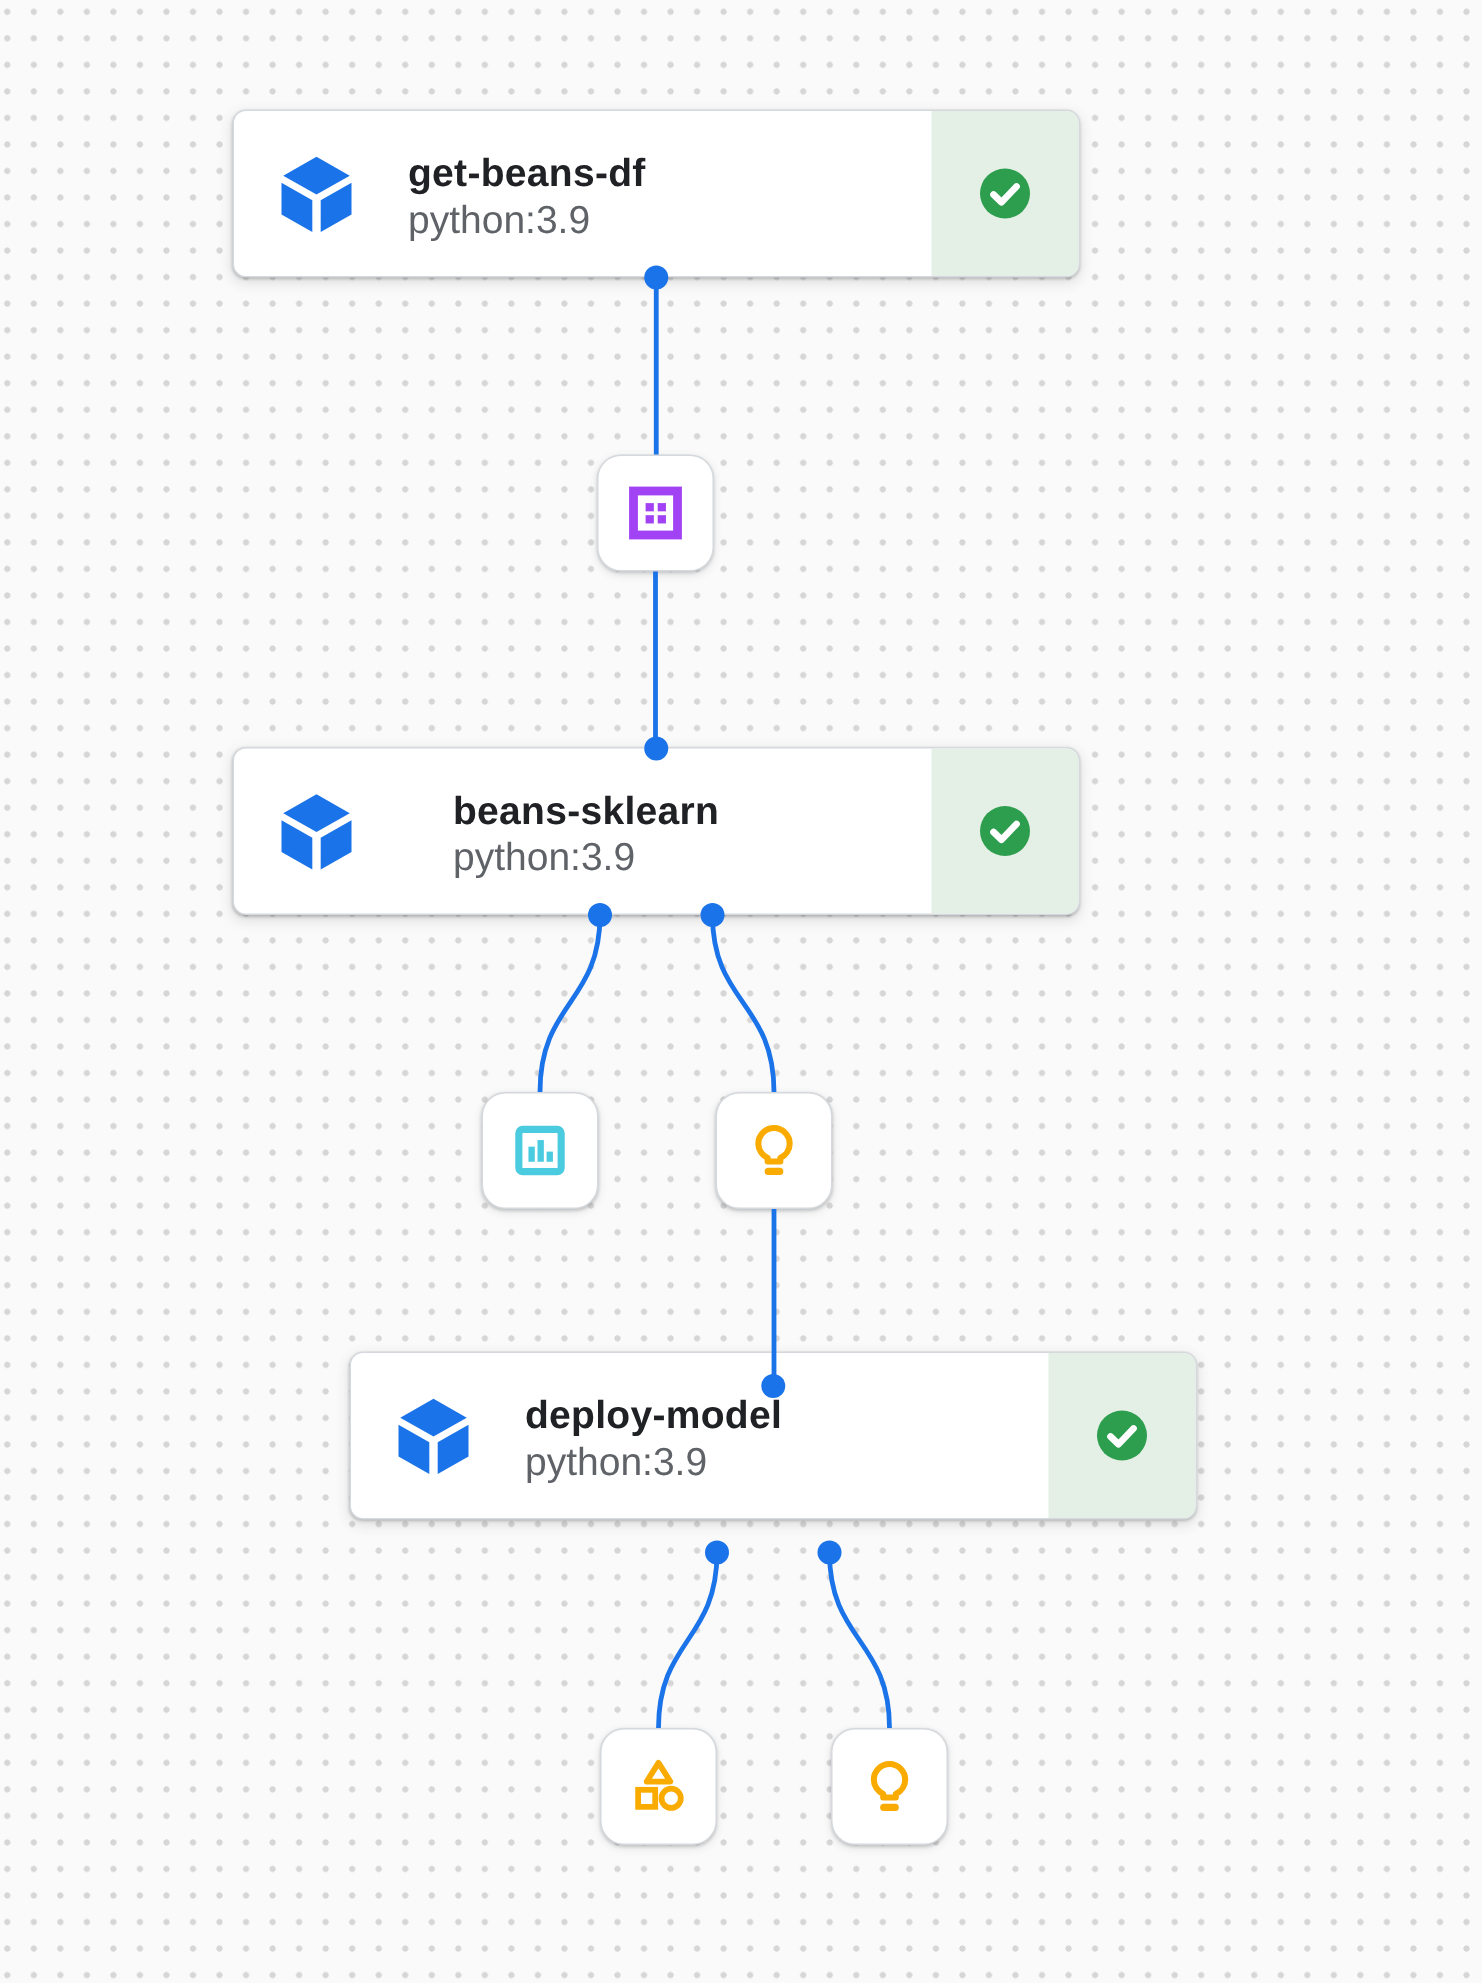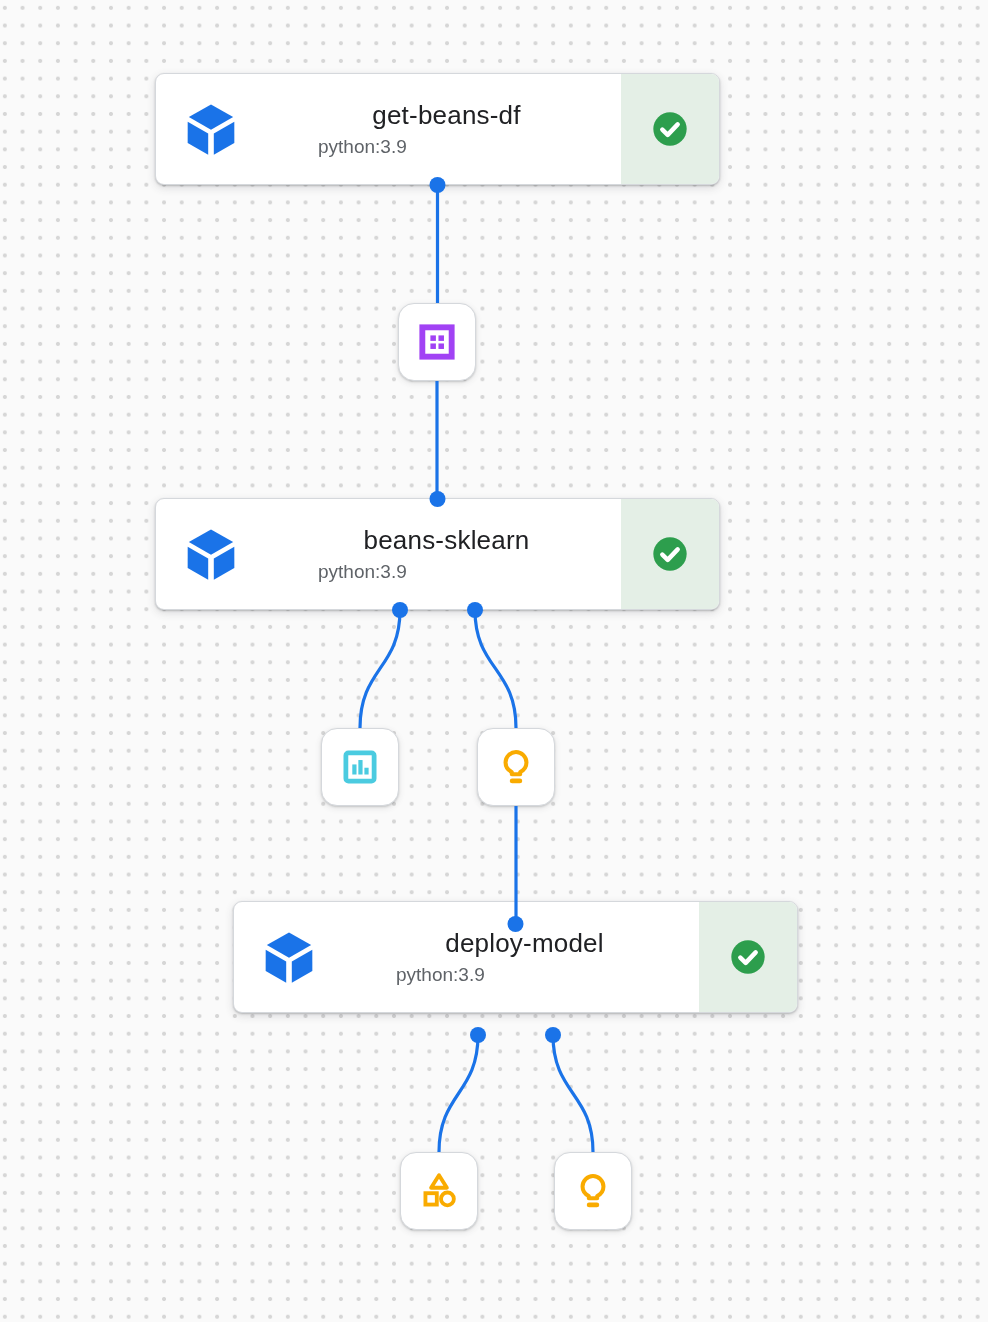--- a/index.html
+++ b/index.html
@@ -14,28 +14,28 @@
   .edges path{fill:none;stroke:var(--edge_blue,#1a73e8);stroke-width:3.2px;}
   .edges circle{fill:var(--edge_blue,#1a73e8);}
 
   .task-node{
     position:absolute;width:565px;height:112px;background:#fff;
     border:1px solid var(--card_border,#d5d8dc);border-radius:9px;
     box-shadow:0 1px 2px rgba(60,64,67,.28),0 3px 9px rgba(60,64,67,.16);
     display:flex;align-items:center;box-sizing:border-box;cursor:pointer;
   }
   .n1{left:155px;top:73px;}
-  .n2{left:155px;top:498px;}
+  .n2{left:155px;top:498px;gap:30px;}
   .n3{left:233px;top:901px;}
 
   .task-icon{flex:none;width:56px;height:56px;margin-left:27px;}
   .task-icon svg{width:56px;height:56px;display:block;color:var(--task_icon_blue,#1a73e8);}
   .task-texts{flex:1;min-width:0;margin-left:33px;}
-  .task-title{font-size:26px;font-weight:normal;color:var(--title_color,#202124);line-height:34px;letter-spacing:.2px;text-align:center;}
-  .task-subtitle{font-size:19px;color:var(--subtitle_color,#5f6368);line-height:29px;margin-left:46px;}
+  .task-title{font-size:26px;font-weight:bold;color:var(--title_color,#202124);line-height:34px;letter-spacing:.2px;}
+  .task-subtitle{font-size:26px;color:var(--subtitle_color,#5f6368);line-height:29px;}
   .status-panel{
     flex:none;width:98px;align-self:stretch;
     background:var(--status_bg_green,#e4efe6);border-radius:0 8px 8px 0;
     display:flex;align-items:center;justify-content:center;
   }
   .status-panel svg{width:40px;height:40px;display:block;}
   .check-bg{fill:var(--status_green,#2d9e4d);}
 
   .artifact{
     position:absolute;width:78px;height:78px;background:#fff;

